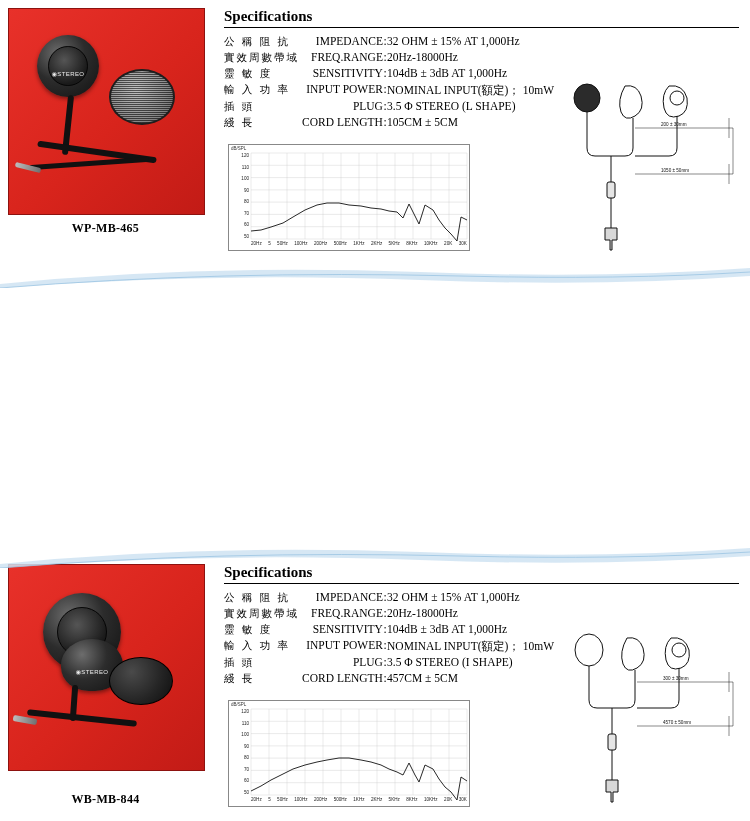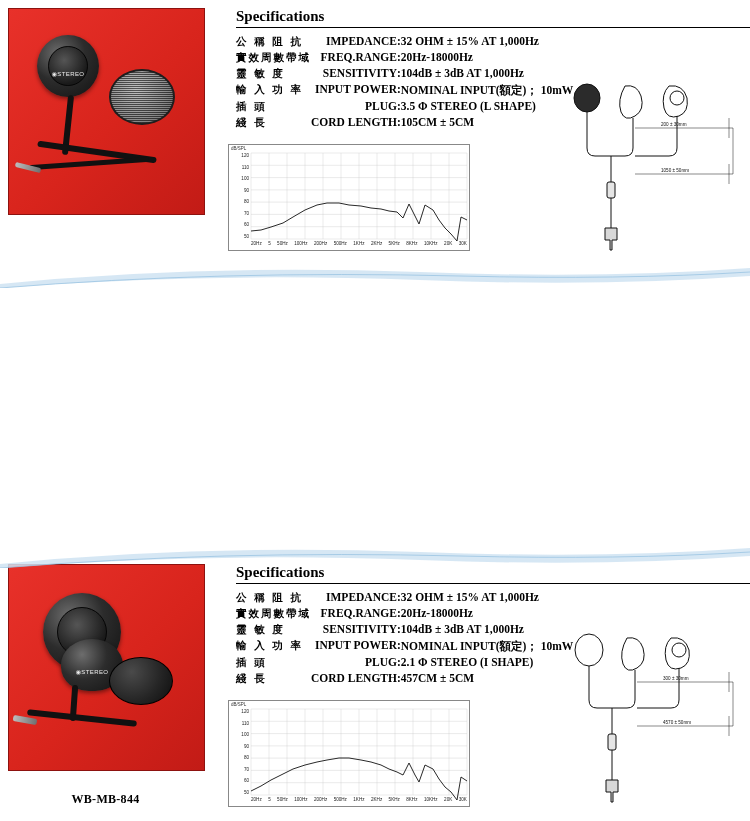--- a/index.html
+++ b/index.html
@@ -97,42 +97,41 @@
   }
   .jack {
     position: absolute;
     background: linear-gradient(90deg, #bdbdbd, #6f6f6f);
     border-radius: 2px;
   }
 
   
   .spec-area {
     position: absolute;
-    left: 236px;
+    left: 224px;
     width: 330px;
   }
   .spec-title {
     font-size: 15px;
     font-weight: bold;
     border-bottom: 1px solid #000;
     padding-bottom: 2px;
     width: 515px;
     font-family: "Liberation Serif", serif;
   }
   table.spec {
     border-collapse: collapse;
     margin-top: 6px;
     font-size: 11.5px;
     font-family: "Liberation Serif", serif;
   }
   table.spec td {
     padding: 1px 0;
     vertical-align: top;
     white-space: nowrap;
-    font-weight: bold;
   }
   td.cn {
     width: 62px;
     font-family: "DejaVu Sans", sans-serif;
     font-size: 10.5px;
     letter-spacing: 2px;
   }
   td.en { width: 104px; padding-left: 2px; text-align: right; }
   td.colon { width: 10px; text-align: center; }
   td.val { padding-left: 2px; }
@@ -204,20 +203,21 @@
     <div class="bud" style="left:28px;top:26px;width:62px;height:62px;">
       <div class="ring"></div>
       <div class="logo">◉STEREO</div>
     </div>
     <div class="mesh" style="left:100px;top:60px;width:62px;height:52px;"></div>
     <div class="cable" style="left:56px;top:86px;width:6px;height:60px;transform:rotate(6deg);"></div>
     <div class="cable" style="left:28px;top:140px;width:120px;height:6px;border-radius:3px;transform:rotate(8deg);"></div>
     <div class="cable" style="left:20px;top:152px;width:120px;height:5px;border-radius:3px;transform:rotate(-4deg);"></div>
     <div class="jack" style="left:6px;top:156px;width:26px;height:5px;transform:rotate(14deg);"></div>
   </div>
+  <div class="photo-caption" style="top:221px;">WP-MB-465</div>
 
   <div class="spec-area" style="top:8px;">
     <div class="spec-title">Specifications</div>
     <table class="spec">
       <tbody>
           <tr>
         <td class="cn">公 稱 阻 抗</td>
         <td class="en">IMPEDANCE</td>
         <td class="colon">:</td>
         <td class="val">32 OHM ± 15% AT 1,000Hz</td>
@@ -385,21 +385,21 @@
       <tr>
         <td class="cn">輸 入 功 率</td>
         <td class="en">INPUT POWER</td>
         <td class="colon">:</td>
         <td class="val">NOMINAL INPUT(額定)； 10mW</td>
       </tr>
       <tr>
         <td class="cn">插    頭</td>
         <td class="en">PLUG</td>
         <td class="colon">:</td>
-        <td class="val">2.1 Φ STEREO (I SHAPE)</td>
+        <td class="val">3.5 Φ STEREO (I SHAPE)</td>
       </tr>
       <tr>
         <td class="cn">綫    長</td>
         <td class="en">CORD LENGTH</td>
         <td class="colon">:</td>
         <td class="val">457CM ± 5CM</td>
       </tr>
     </tbody>
       </table>
   </div>

